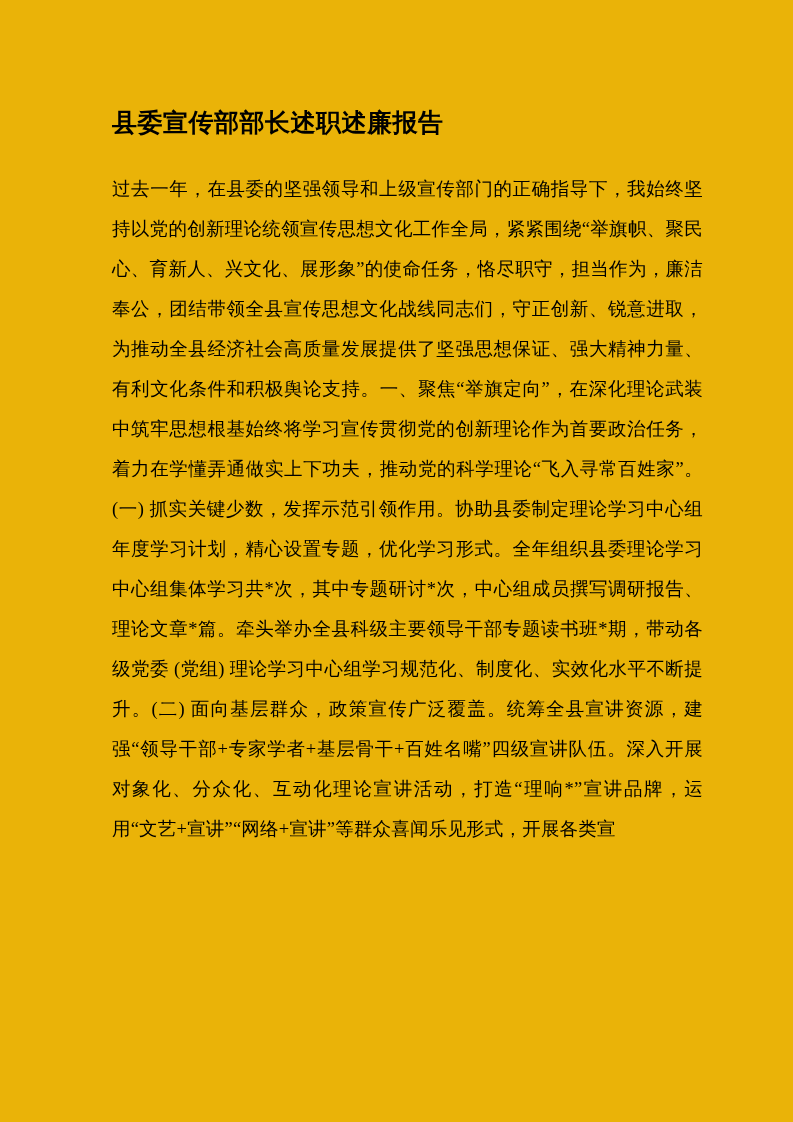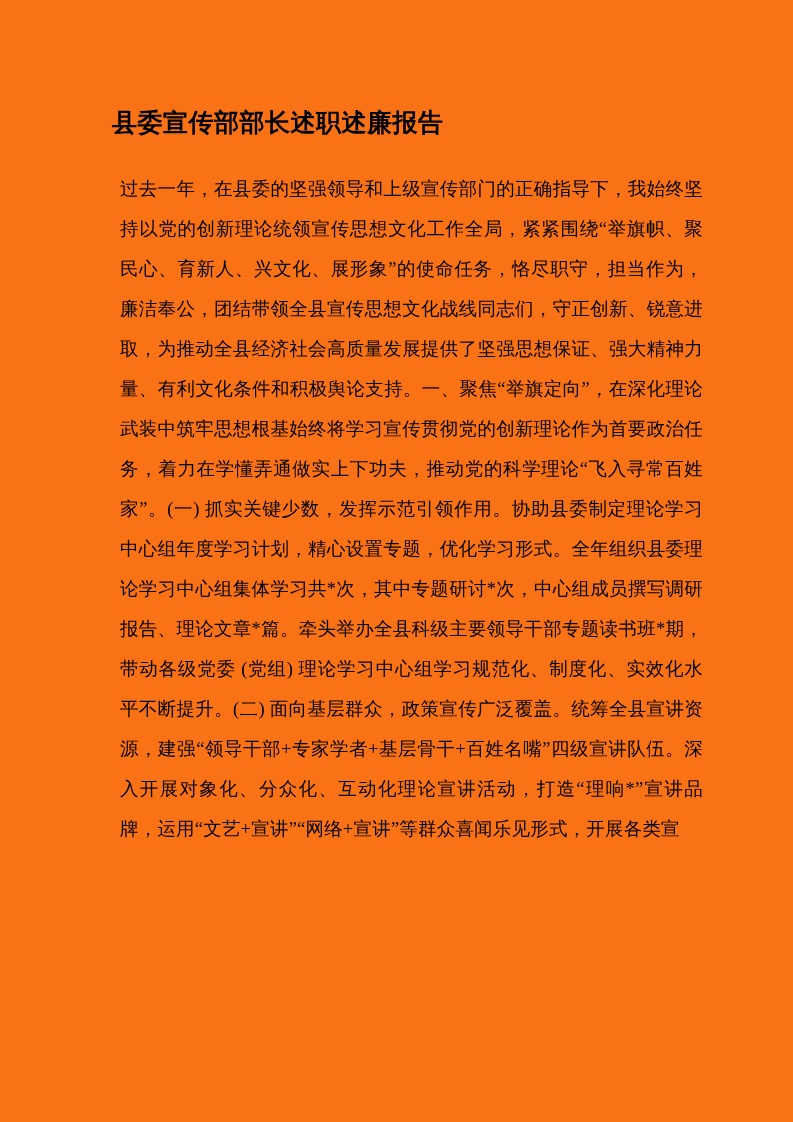--- a/index.html
+++ b/index.html
@@ -13,38 +13,37 @@
     font-family: "Liberation Serif", "DejaVu Serif", serif;
     color: #000000;
     overflow: hidden;
   }
   .page {
     position: relative;
     width: 793px;
     height: 1122px;
     box-sizing: border-box;
     padding: 105px 90px 60px 112px;
-    background: #f97316;
+    background: #eab308;
   }
   .doc-title {
     font-family: "Liberation Sans", "DejaVu Sans", sans-serif;
     font-weight: bold;
     font-size: 25px;
     line-height: 34px;
     text-align: left;
     margin: 0 0 30px 0;
     letter-spacing: 0.5px;
   }
   .doc-body {
     font-size: 18.5px;
     line-height: 40px;
     text-align: justify;
     text-justify: inter-ideograph;
     letter-spacing: 0.2px;
-    margin-left: 8px;
   }
   .doc-body p {
     margin: 0;
     text-indent: 0;
   }
 </style>
 </head>
 <body>
 
 <div class="page">

